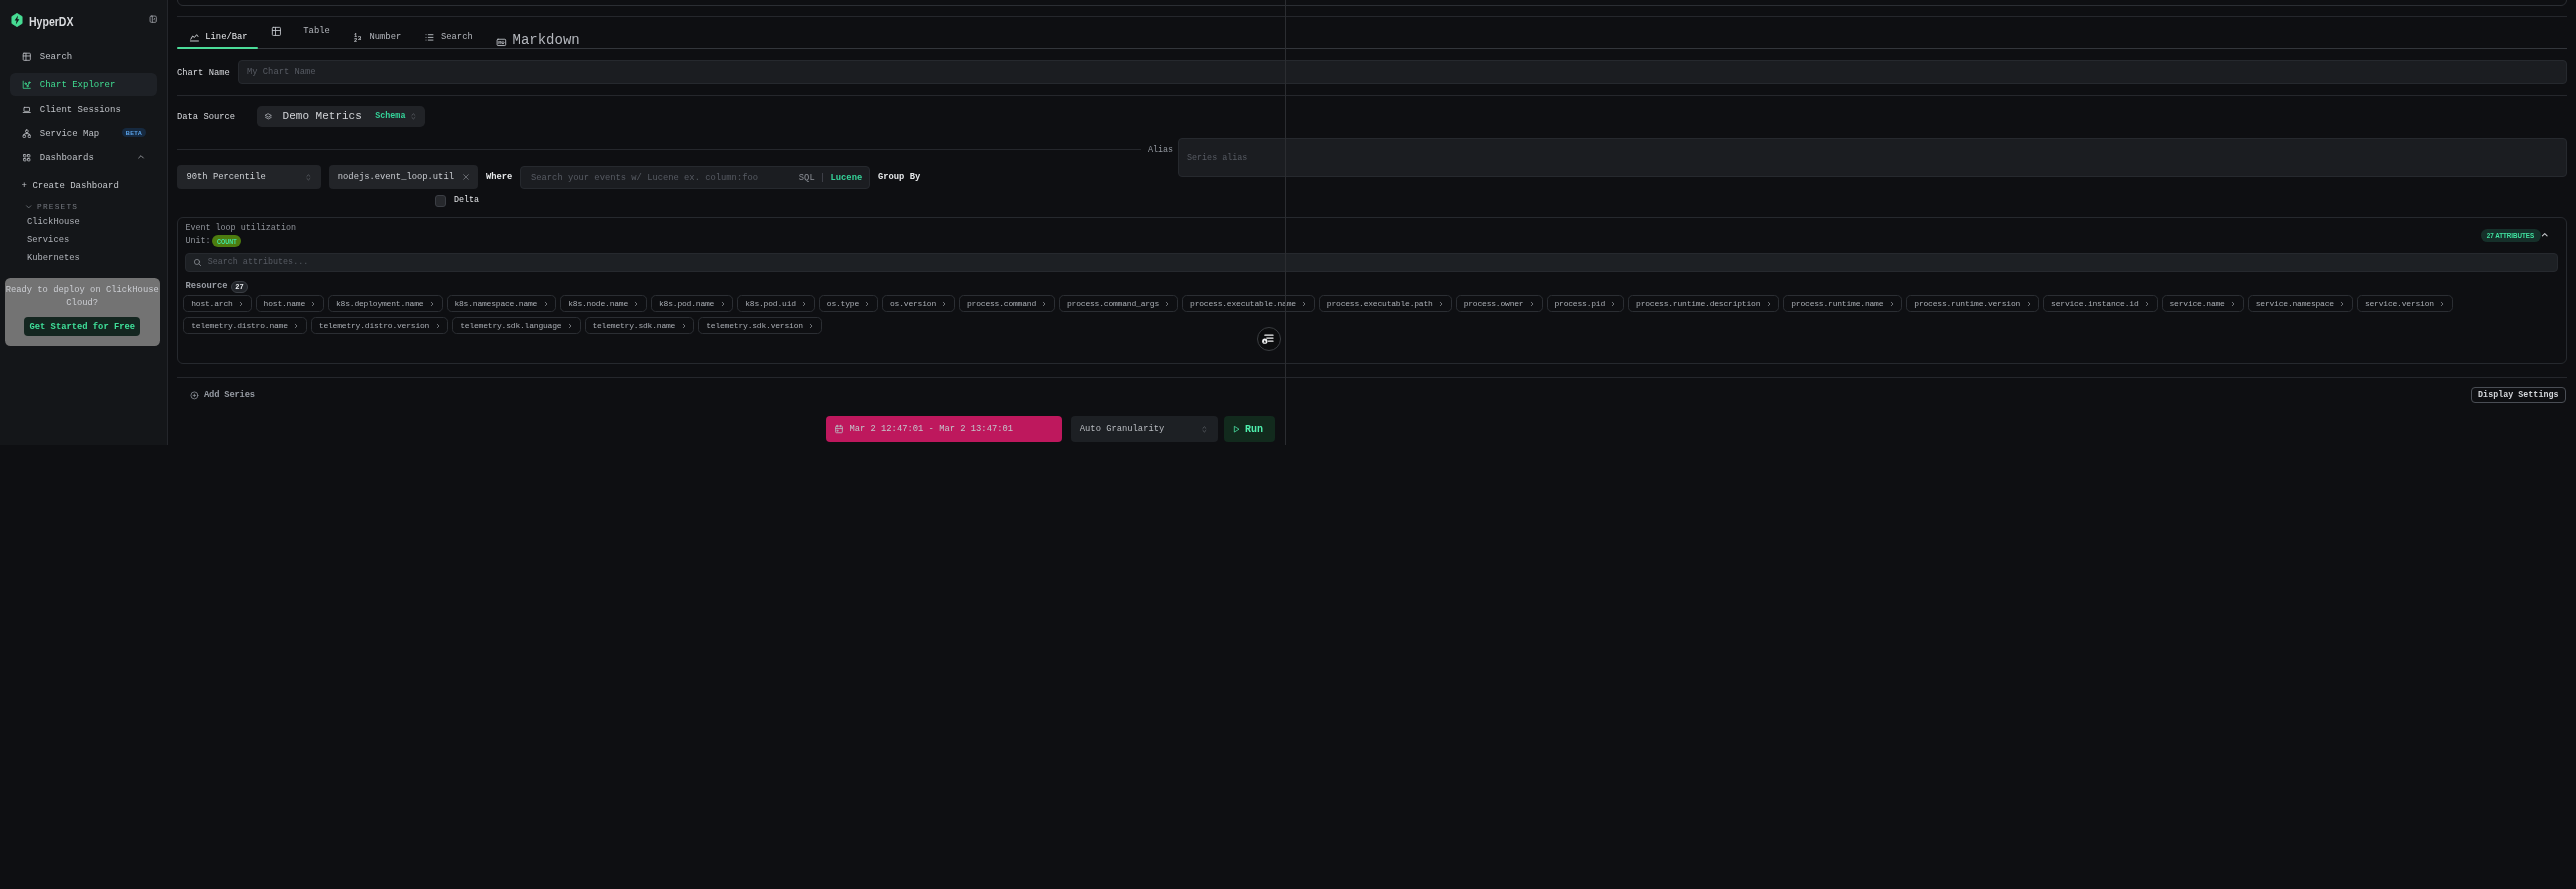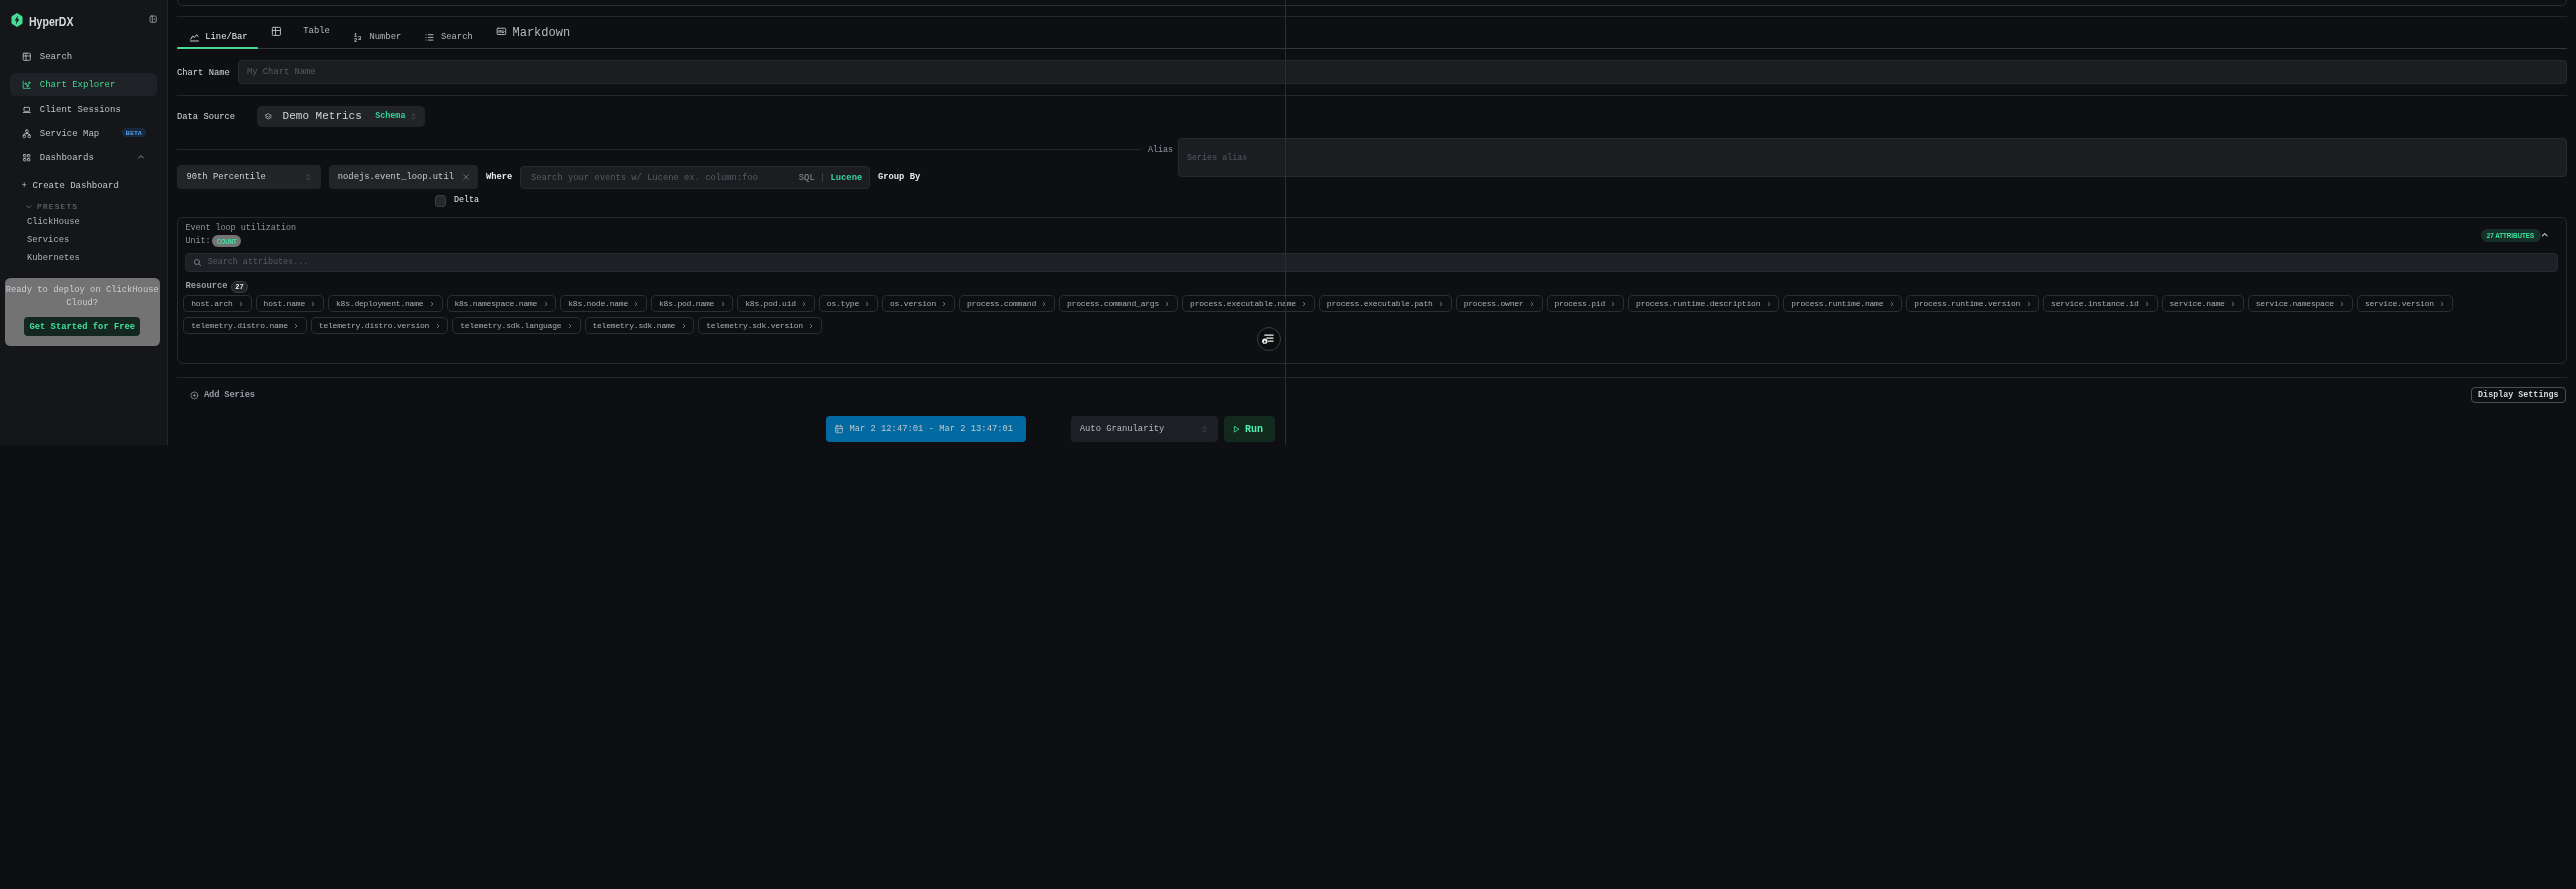--- a/index.html
+++ b/index.html
@@ -136,21 +136,21 @@
         </svg>
       <span>Number</span>
     </div>
     <div style="display:flex;align-items:center;gap:6px;padding:7.4px 11.5px 0;font-size:8.8px;color:#b4b7bd">
       <svg width="10.8" height="10.8" viewBox="0 0 24 24" fill="none" stroke="#c0c3c8" stroke-width="2" stroke-linecap="round" stroke-linejoin="round">
           <path d="M9.5 6h10.5M9.5 12h10.5M9.5 18h10.5"></path>
           <path d="M4.5 6v.01M4.5 12v.01M4.5 18v.01"></path>
         </svg>
       <span>Search</span>
     </div>
-    <div style="display:flex;align-items:flex-start;gap:6px;padding:7.4px 11.5px 0;font-size:12px;color:#b4b7bd">
+    <div style="display:flex;align-items:flex-end;gap:6px;padding:7.4px 11.5px 0;font-size:14px;color:#b4b7bd">
       <svg width="10.8" height="10.8" viewBox="0 0 24 24" fill="none" stroke="#c0c3c8" stroke-width="2" stroke-linecap="round" stroke-linejoin="round">
           <rect x="2.5" y="5" width="19" height="14" rx="2"></rect>
           <path d="M6.5 15v-5.5l2.2 2.2l2.2-2.2V15"></path>
           <path d="M15.5 9.5V15M13 12.7l2.5 2.5l2.5-2.5"></path>
         </svg>
       <span>Markdown</span>
     </div>
   </div>
 
   <div class="abs" style="left:9px;top:68px;font-size:8.8px;color:#d8dade">Chart Name</div>
@@ -198,21 +198,21 @@
     <span style="margin-left:auto;font-size:8.8px;color:#8b8f96">SQL <span style="color:#4a4e55">|</span> <span style="color:#34d399;font-weight:700">Lucene</span></span>
   </div>
   <div class="abs" style="left:710px;top:172px;font-size:8.8px;font-weight:700;color:#e6e8ea">Group By</div>
 
   <div class="abs" style="left:267px;top:195px;width:11px;height:11.5px;border:1px solid #3b3e44;border-radius:3px;background:#26282c"></div>
   <div class="abs" style="left:286px;top:195px;font-size:8.4px;color:#e2e4e7">Delta</div>
 
   <div class="abs" style="left:9px;right:9.5px;top:217px;height:147px;border:0.7px solid #26292e;border-radius:6px">
     <div class="abs" style="left:7.4px;top:5.4px;font-size:8.4px;color:#8f939a">Event loop utilization</div>
     <div class="abs" style="left:7.4px;top:18px;font-size:8.4px;color:#8f939a">Unit:</div>
-    <div class="abs" style="left:34px;top:17px;width:29px;height:12px;background:#737373;border-radius:6px;display:flex;align-items:center;justify-content:center;font-family:'Liberation Sans',sans-serif;font-size:7.2px;font-weight:700;color:#41e8a8">
+    <div class="abs" style="left:34px;top:17px;width:29px;height:12px;background:#4d7c0f;border-radius:6px;display:flex;align-items:center;justify-content:center;font-family:'Liberation Sans',sans-serif;font-size:7.2px;font-weight:700;color:#41e8a8">
         <span style="transform:scaleX(0.76)">COUNT</span>
       </div>
     <div class="abs" style="right:25px;top:10.8px;width:60px;height:13px;background:#16302a;border-radius:6.4px;display:flex;align-items:center;justify-content:center;font-family:'Liberation Sans',sans-serif;font-size:8px;font-weight:700;color:#40e5a2">
         <span style="transform:scaleX(0.78);white-space:nowrap">27 ATTRIBUTES</span>
       </div>
     <svg class="abs" style="right:16px;top:12px" width="9.5" height="9.5" viewBox="0 0 24 24" fill="none" stroke="#c9ccd0" stroke-width="2.6" stroke-linecap="round" stroke-linejoin="round">
         <path d="M6 15l6-6l6 6"></path>
       </svg>
     <div class="inp abs" style="left:7px;right:7.8px;top:35px;height:18.6px;background:#1d2024;padding-left:6.8px">
       <svg width="9.5" height="9.5" viewBox="0 0 24 24" fill="none" stroke="#8a8e94" stroke-width="2" stroke-linecap="round">
@@ -392,21 +392,21 @@
   <div class="hr" style="top:377px"></div>
 
   <svg class="abs" style="left:22.4px;top:391px" width="8.8" height="8.8" viewBox="0 0 24 24" fill="none" stroke="#959aa2" stroke-width="2" stroke-linecap="round">
       <circle cx="12" cy="12" r="9.5"></circle>
       <path d="M8.5 12h7M12 8.5v7"></path>
     </svg>
   <div class="abs" style="left:36px;top:390px;font-size:8.8px;font-weight:700;letter-spacing:-0.2px;color:#959aa2">Add Series</div>
 
   <div class="abs" style="right:10.5px;top:387px;height:16px;padding:0 6px;border:0.7px solid #4a4e55;border-radius:4px;display:flex;align-items:center;font-size:8.4px;font-weight:700;color:#d3d5d9">Display Settings</div>
 
-  <div class="abs" style="left:658px;top:416px;width:200px;height:26px;background:#0369a1;border-radius:4px;display:flex;align-items:center;padding-left:8px">
+  <div class="abs" style="left:658px;top:416px;width:236px;height:26px;background:#be185d;border-radius:4px;display:flex;align-items:center;padding-left:8px">
     <svg width="10" height="10" viewBox="0 0 24 24" fill="none" stroke="#b9bcc1" stroke-width="2" stroke-linecap="round" stroke-linejoin="round">
         <rect x="4" y="5" width="16" height="16" rx="2"></rect>
         <path d="M16 3v4M8 3v4M4 11h16"></path>
         <path d="M8 15h2v2H8z"></path>
       </svg>
     <span style="margin-left:5.4px;font-size:8.8px;color:#c3c6cb">Mar 2 12:47:01 - Mar 2 13:47:01</span>
   </div>
   <div class="abs" style="left:903px;top:416px;width:147px;height:26px;background:#1d2024;border-radius:4px;display:flex;align-items:center;padding:0 8.8px">
     <span style="font-size:8.8px;color:#b9bcc1">Auto Granularity</span>
     <svg style="margin-left:auto" width="8.8" height="8.8" viewBox="0 0 24 24" fill="none" stroke="#63676e" stroke-width="2" stroke-linecap="round" stroke-linejoin="round">

